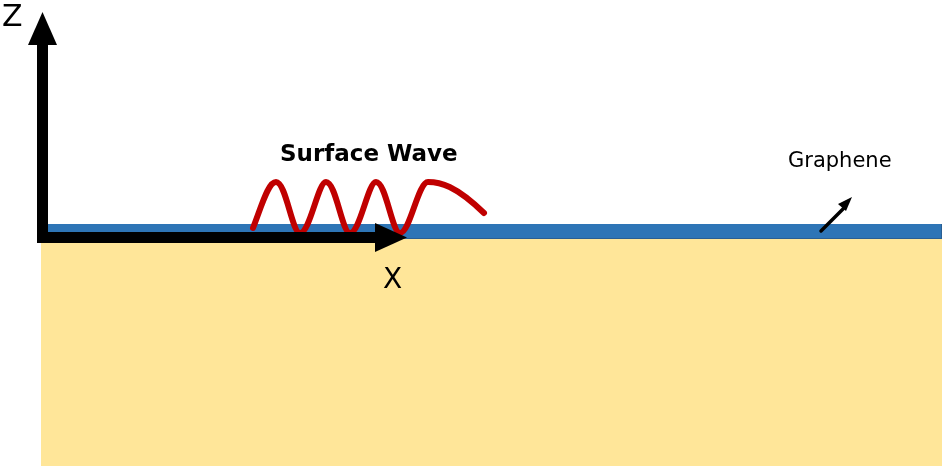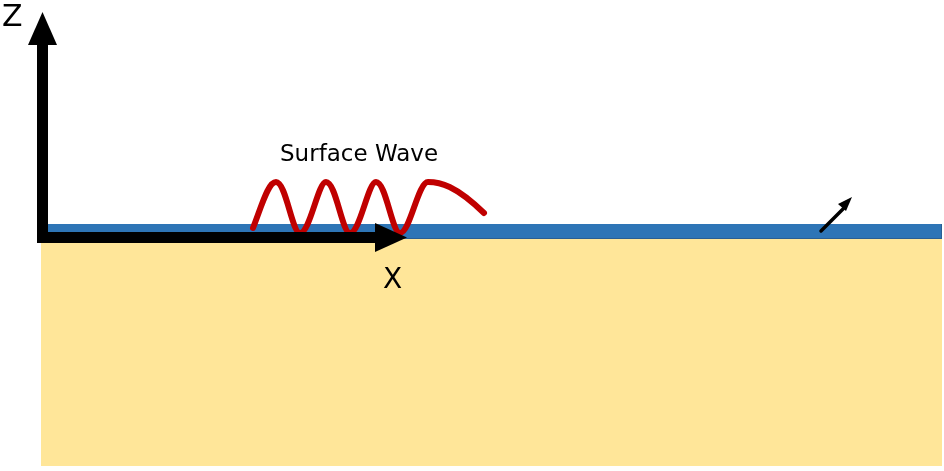--- a/index.html
+++ b/index.html
@@ -5,21 +5,21 @@
     html, body { margin: 0; padding: 0; background: #ffffff; }
     body { width: 944px; height: 471px; position: relative; overflow: hidden;
            font-family: "DejaVu Sans", "Liberation Sans", sans-serif; }
     .stage { position: absolute; left: 0; top: 0; width: 944px; height: 471px; }
     .substrate { position: absolute; left: 41px; top: 239px; width: 901px; height: 227px; background: #FFE699; }
     .graphene { position: absolute; left: 41px; top: 224px; width: 901px; height: 15px; background: #2E75B6;
                 border-bottom: 1px solid #2a5f93; border-right: 1px solid #2a5f93; box-sizing: border-box; }
     .label { position: absolute; color: #000; white-space: nowrap; }
     .lbl-z { left: 2px; top: -2px; font-size: 30px; }
     .lbl-x { left: 383px; top: 262px; font-size: 28px; }
-    .lbl-wave { left: 280px; top: 140px; font-size: 23px; }
+    .lbl-wave { left: 280px; top: 140px; font-size: 23px; font-weight: bold; }
     .lbl-graphene { left: 788px; top: 148px; font-size: 21px; }
     .lbl-substrate { left: 262px; top: 335px; font-size: 36px; }
     svg.overlay { position: absolute; left: 0; top: 0; }
   </style>
 </head>
 <body>
 
 <div class="stage">
 
   <div class="substrate"></div>
@@ -43,13 +43,14 @@
     <rect x="37" y="232" width="340" height="11" fill="#000"></rect>
     <polygon points="407,237.5 375,223 375,252" fill="#000"></polygon>
 
     <line x1="821" y1="231" x2="845" y2="207" stroke="#000" stroke-width="3.5" stroke-linecap="round"></line>
     <polygon points="852,197 838,204 846,211" fill="#000"></polygon>
   </svg>
 
   <div class="label lbl-z">Z</div>
   <div class="label lbl-x">X</div>
   <div class="label lbl-wave">Surface Wave</div>
+  <div class="label lbl-graphene">Graphene</div>
 </div>
 
 </body></html>

